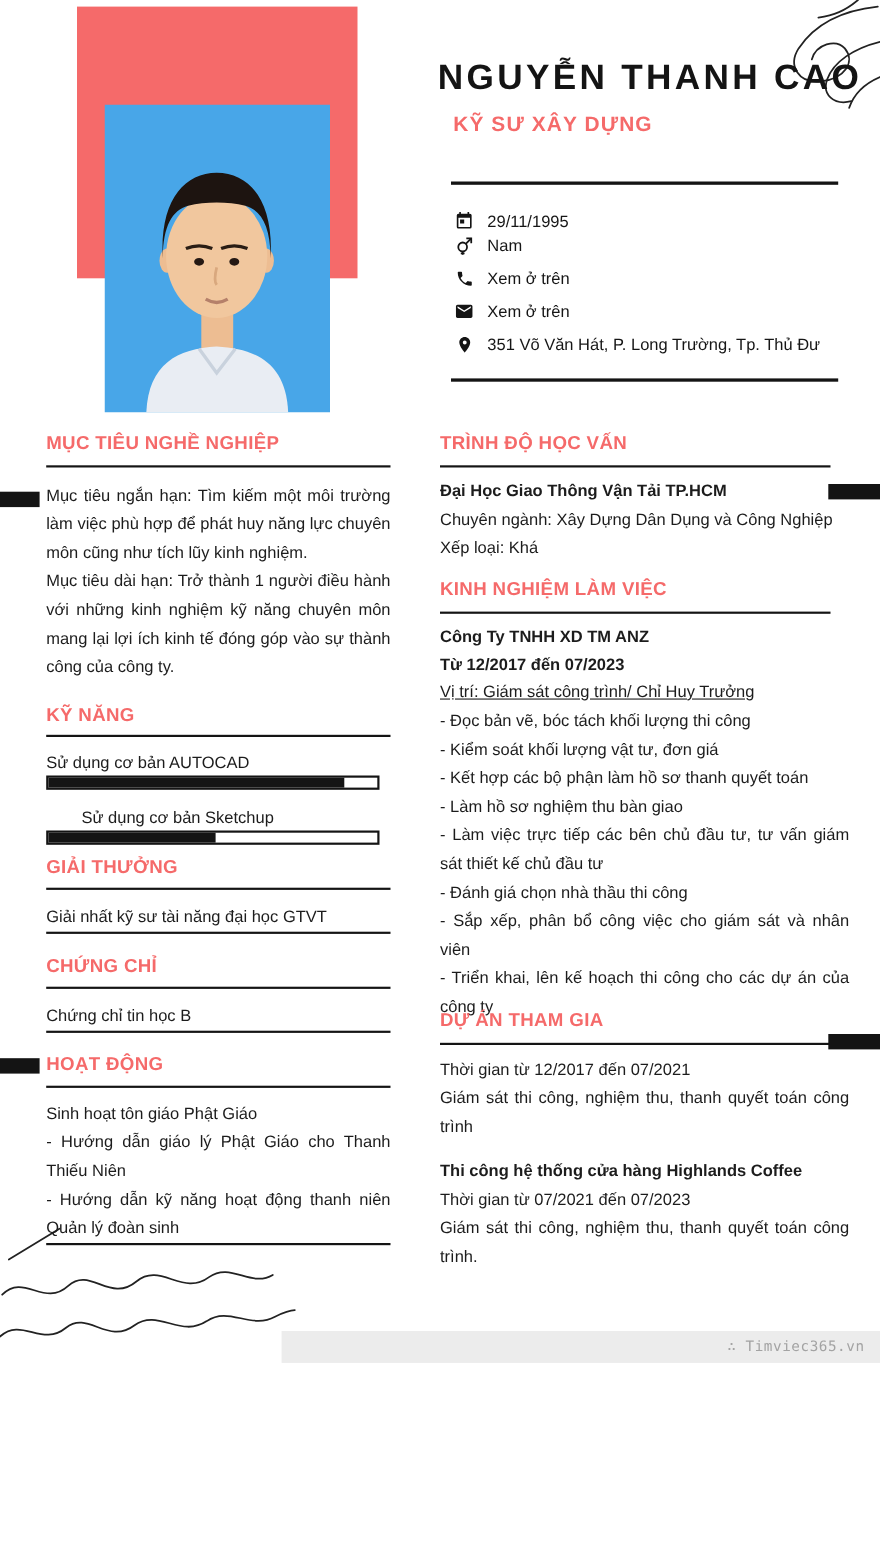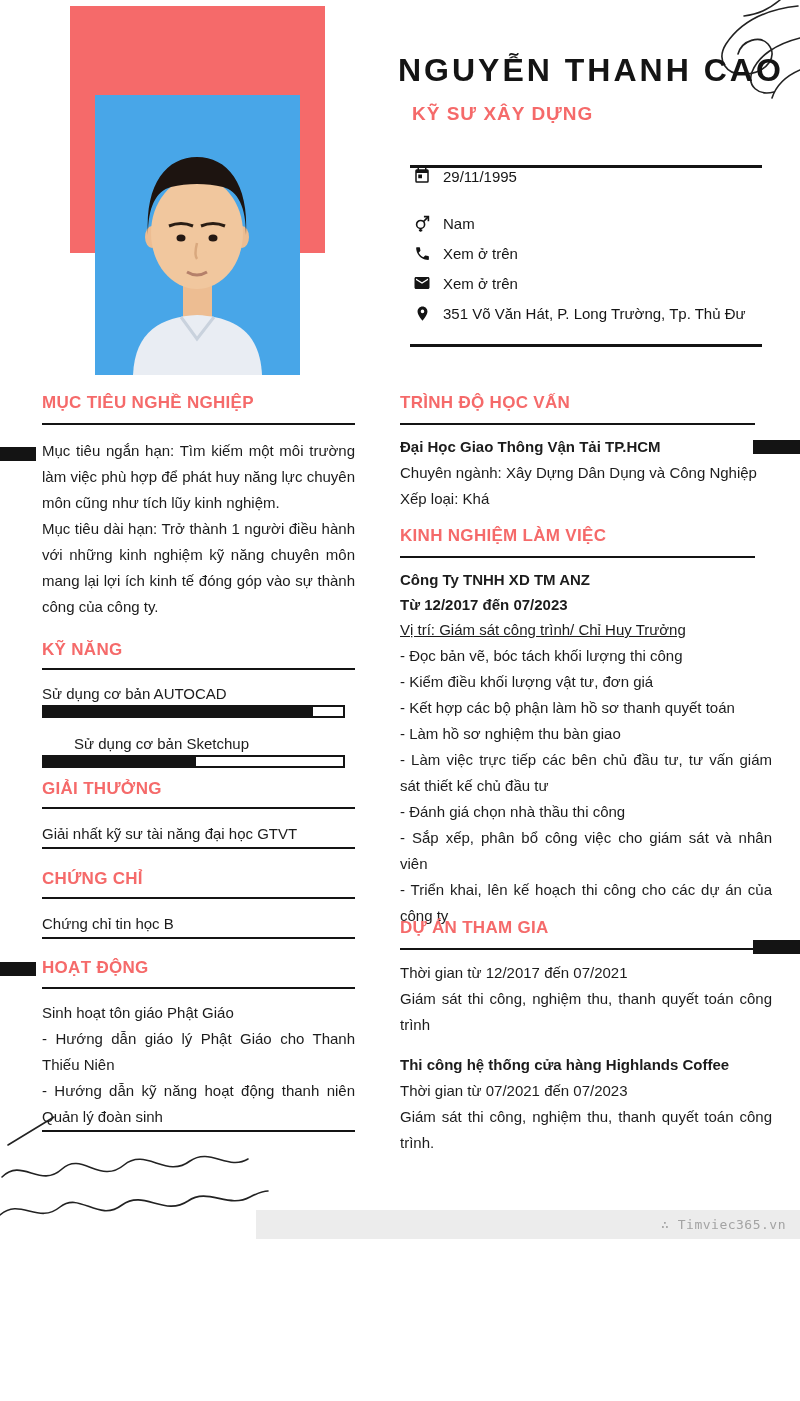--- a/index.html
+++ b/index.html
@@ -76,21 +76,21 @@
     <ellipse cx="118" cy="143" rx="4.5" ry="3.5" fill="#241813"></ellipse>
     <path d="M102 148 q-3 12 0 16" stroke="#d9a87e" stroke-width="2.5" fill="none"></path>
     <path d="M92 177 q10 6 20 0" stroke="#b5806a" stroke-width="3" fill="none"></path>
   </svg>
 
   <div class="name">NGUYỄN THANH CAO</div>
   <div class="job-title">KỸ SƯ XÂY DỰNG</div>
 
   <div class="rule thick" style="left:410px;top:165px;width:352px;"></div>
 
-  <div class="contact-row" style="top:163px;text-align:center;">
+  <div class="contact-row" style="top:188px;text-align:center;">
     <span class="icon">
       <svg width="18" height="18" viewBox="0 0 24 24">
           <path fill="#141414" d="M19 3h-1V1h-2v2H8V1H6v2H5a2 2 0 0 0-2 2v14a2 2 0 0 0 2 2h14a2 2 0 0 0 2-2V5a2 2 0 0 0-2-2zm0 16H5V8h14v11zM7 10h5v5H7z"></path>
         </svg>
     </span>
     <span>29/11/1995</span>
   </div>
   <div class="contact-row" style="top:210px;">
     <span class="icon">
       <svg width="19" height="19" viewBox="0 0 20 20">
@@ -175,21 +175,21 @@
   <div class="txt" style="left:400px;top:460px;">Chuyên ngành: Xây Dựng Dân Dụng và Công Nghiệp</div>
   <div class="txt" style="left:400px;top:486px;">Xếp loại: Khá</div>
 
   <div class="sec-title" style="left:400px;top:526px;">KINH NGHIỆM LÀM VIỆC</div>
   <div class="rule" style="left:400px;top:556px;width:355px;"></div>
   <div class="txt bold" style="left:400px;top:567px;">Công Ty TNHH XD TM ANZ</div>
   <div class="txt bold" style="left:400px;top:592px;">Từ 12/2017 đến 07/2023</div>
   <div class="txt" style="left:400px;top:617px;text-decoration:underline;">Vị trí: Giám sát công trình/ Chỉ Huy Trưởng</div>
   <div class="flow list just" style="left:400px;top:643px;width:372px;">
     <div class="line">- Đọc bản vẽ, bóc tách khối lượng thi công</div>
-    <div class="line">- Kiểm điều khối lượng vật tư, đơn giá</div>
+    <div class="line">- Kiểm soát khối lượng vật tư, đơn giá</div>
     <div class="line">- Kết hợp các bộ phận làm hồ sơ thanh quyết toán</div>
     <div class="line">- Làm hồ sơ nghiệm thu bàn giao</div>
     <div class="line">- Làm việc trực tiếp các bên chủ đầu tư, tư vấn giám sát thiết kế chủ đầu tư</div>
     <div class="line">- Đánh giá chọn nhà thầu thi công</div>
     <div class="line">- Sắp xếp, phân bổ công việc cho giám sát và nhân viên</div>
     <div class="line">- Triển khai, lên kế hoạch thi công cho các dự án của công ty</div>
   </div>
 
   <div class="sec-title" style="left:400px;top:918px;">DỰ ÁN THAM GIA</div>
   <div class="rule" style="left:400px;top:948px;width:355px;"></div>

